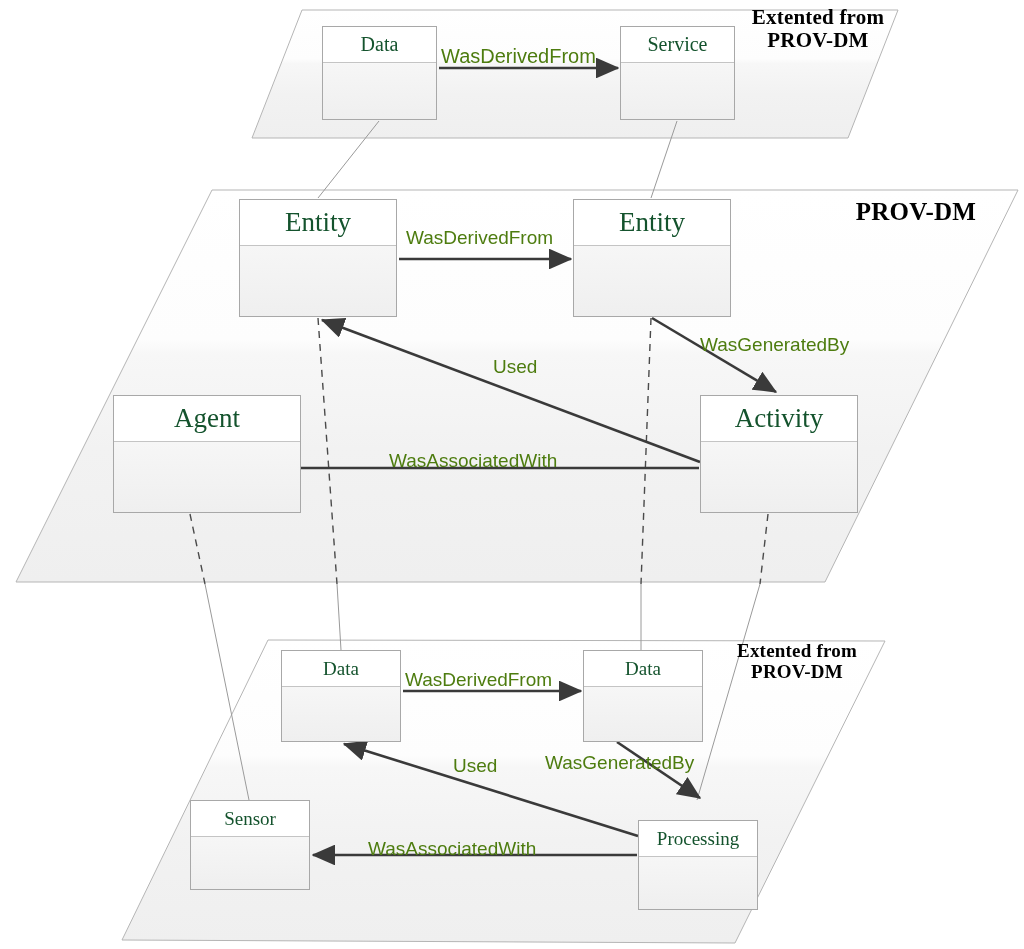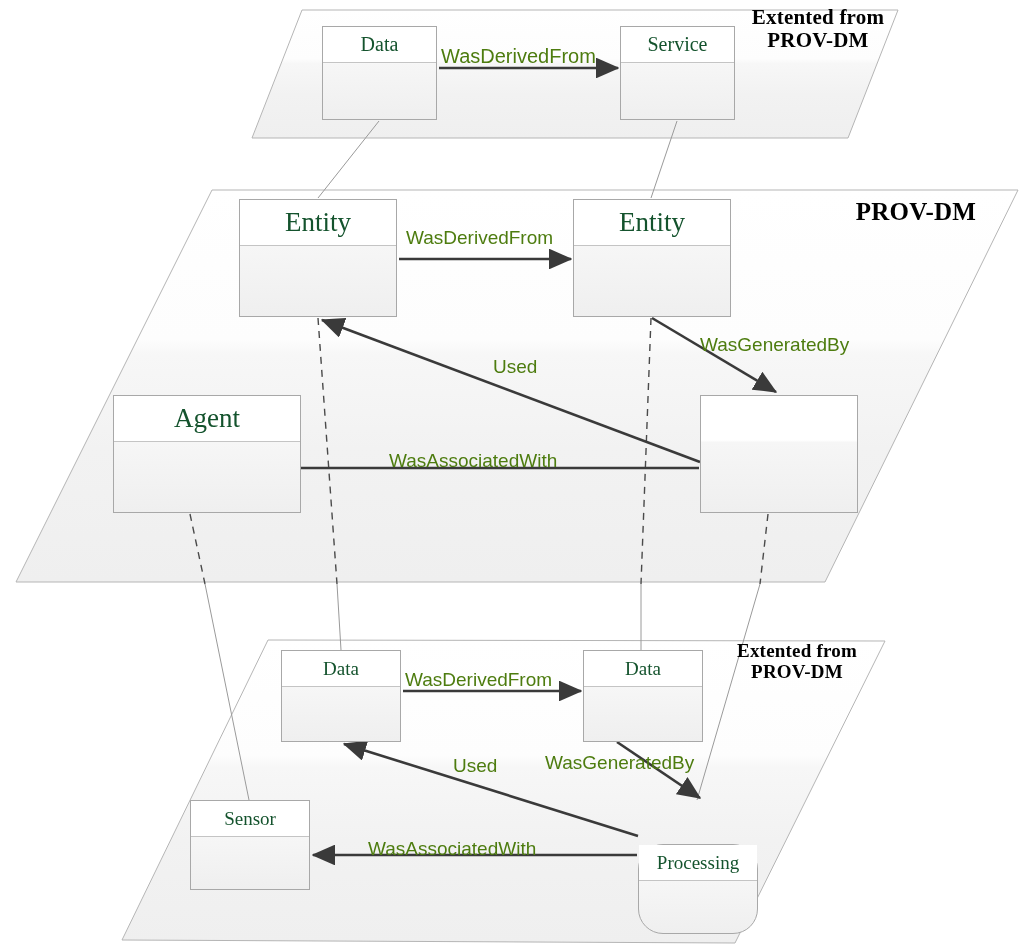--- a/index.html
+++ b/index.html
@@ -126,35 +126,36 @@
       </div>
       <div class="node-box" style="left: 573px; top: 199px; width: 158px; height: 118px;">
         <div class="node-header" style="height: 46px; font-size: 27px;">Entity</div>
         <div class="node-body" style="height: 70px;"></div>
       </div>
       <div class="node-box" style="left: 113px; top: 395px; width: 188px; height: 118px;">
         <div class="node-header" style="height: 46px; font-size: 27px;">Agent</div>
         <div class="node-body" style="height: 70px;"></div>
       </div>
       <div class="node-box" style="left: 700px; top: 395px; width: 158px; height: 118px;">
+        <div class="node-header" style="height: 46px; font-size: 27px;">Activity</div>
         <div class="node-body" style="height: 70px;"></div>
       </div>
       <div class="node-box" style="left: 281px; top: 650px; width: 120px; height: 92px;">
         <div class="node-header" style="height: 36px; font-size: 19px;">Data</div>
         <div class="node-body" style="height: 54px;"></div>
       </div>
       <div class="node-box" style="left: 583px; top: 650px; width: 120px; height: 92px;">
         <div class="node-header" style="height: 36px; font-size: 19px;">Data</div>
         <div class="node-body" style="height: 54px;"></div>
       </div>
       <div class="node-box" style="left: 190px; top: 800px; width: 120px; height: 90px;">
         <div class="node-header" style="height: 36px; font-size: 19px;">Sensor</div>
         <div class="node-body" style="height: 52px;"></div>
       </div>
-      <div class="node-box" style="left: 638px; top: 844px; width: 120px; height: 90px; border-radius: 25px;">
+      <div class="node-box" style="left: 638px; top: 820px; width: 120px; height: 90px;">
         <div class="node-header" style="height: 36px; font-size: 19px;">Processing</div>
         <div class="node-body" style="height: 52px;"></div>
       </div>
     </div>
   <div id="labels-group">
       <div class="edge-label" style="left: 441px; top: 45px; font-size: 20px;">WasDerivedFrom</div>
       <div class="edge-label" style="left: 406px; top: 227px; font-size: 19px;">WasDerivedFrom</div>
       <div class="edge-label" style="left: 700px; top: 334px; font-size: 19px;">WasGeneratedBy</div>
       <div class="edge-label" style="left: 493px; top: 356px; font-size: 19px;">Used</div>
       <div class="edge-label" style="left: 389px; top: 450px; font-size: 19px;">WasAssociatedWith</div>

